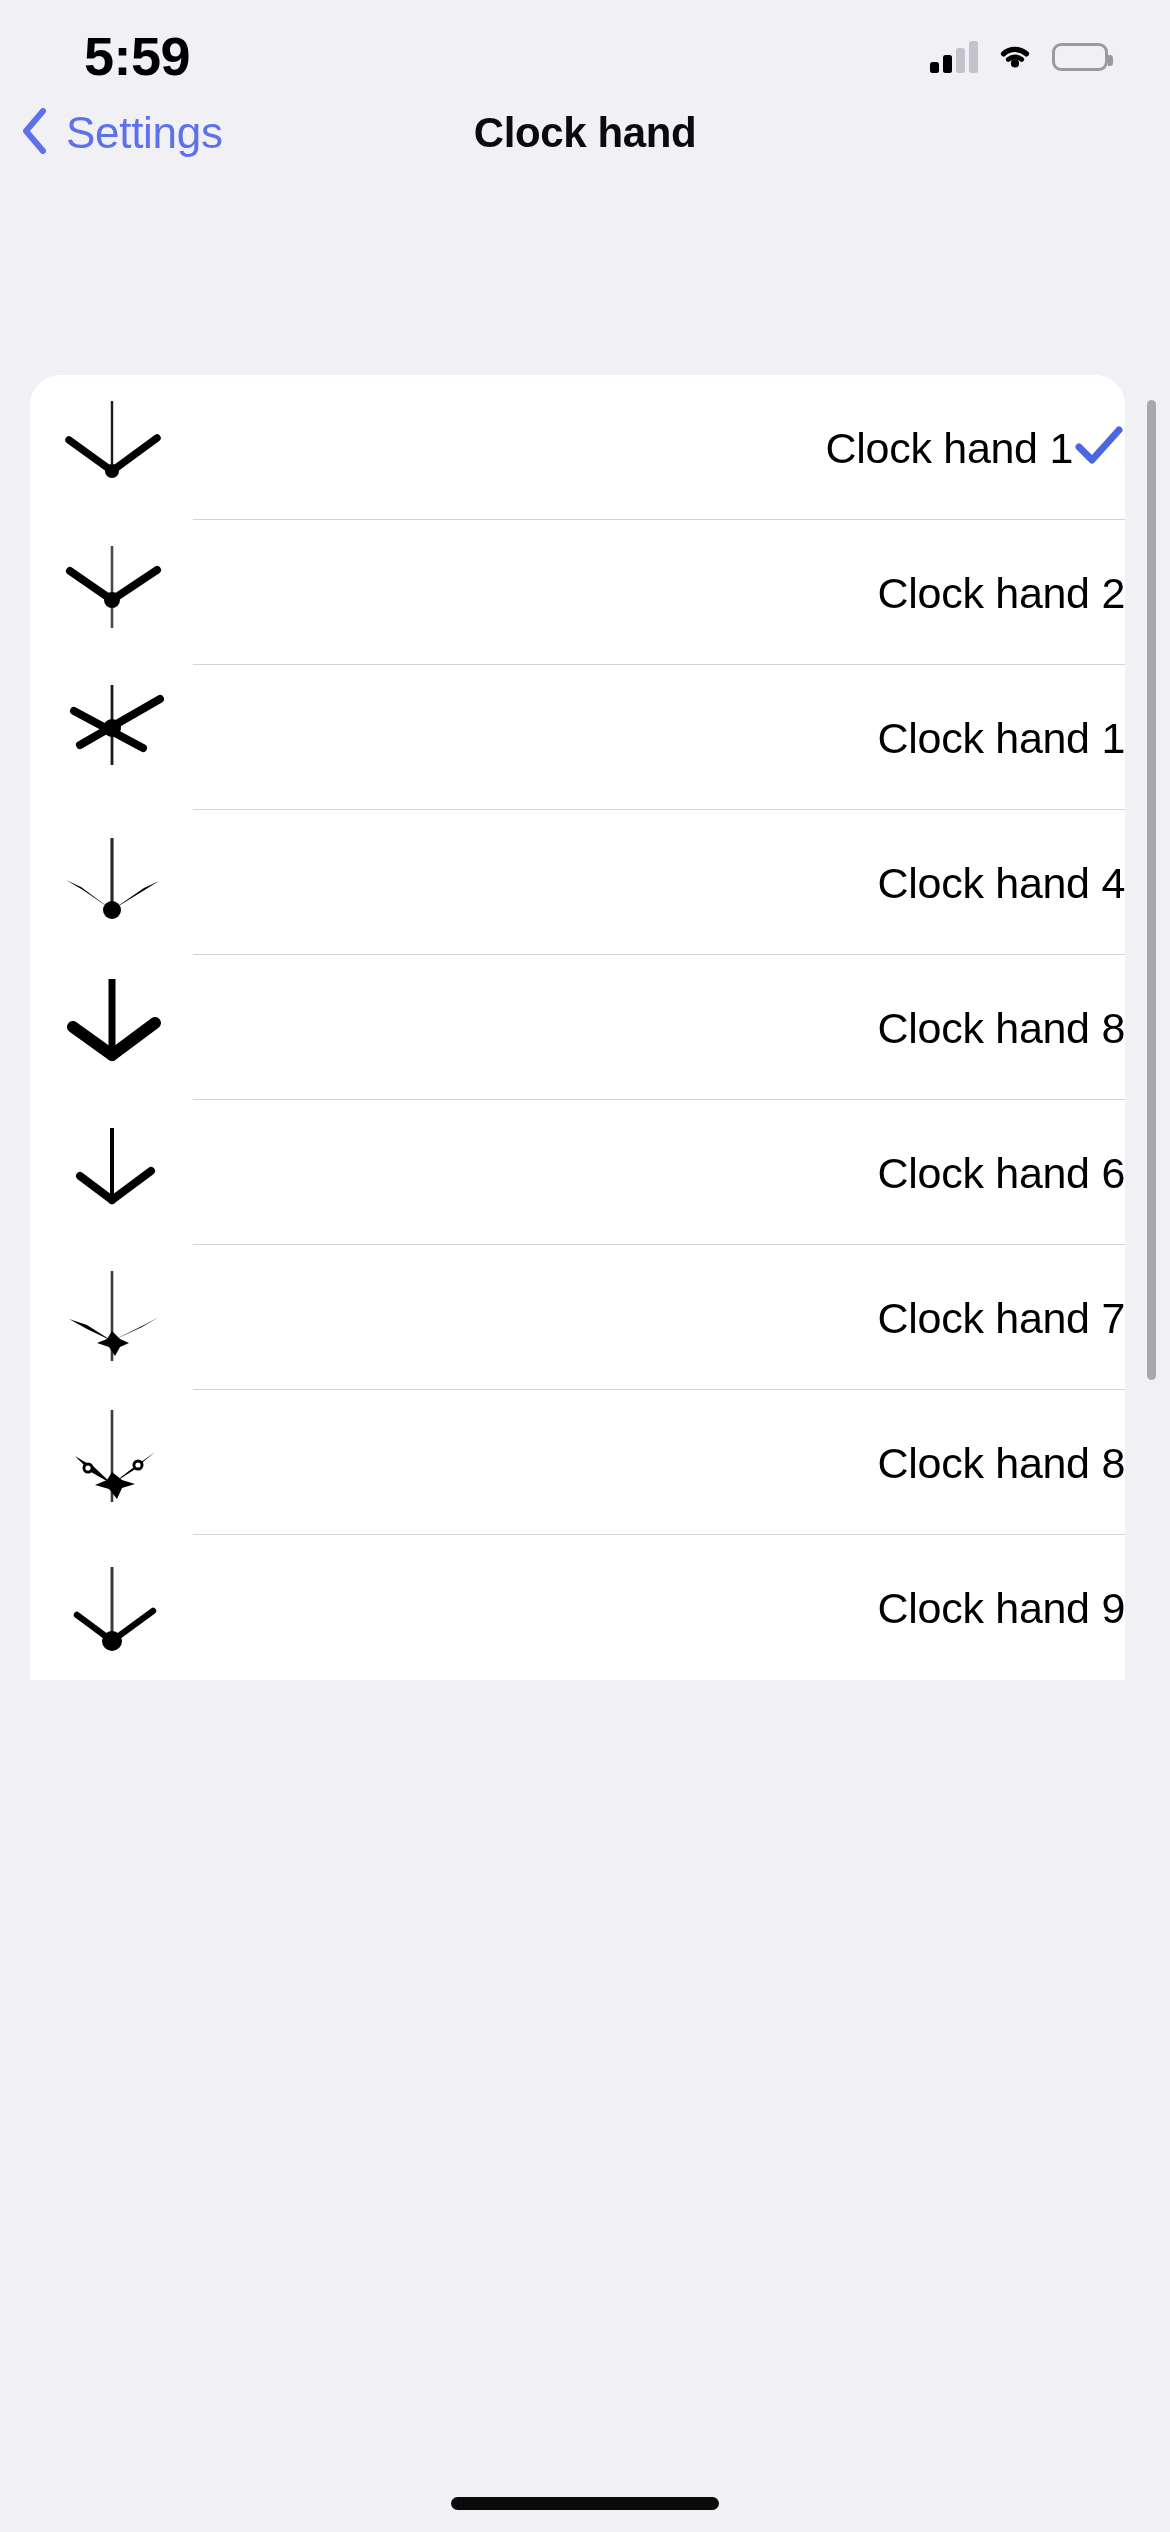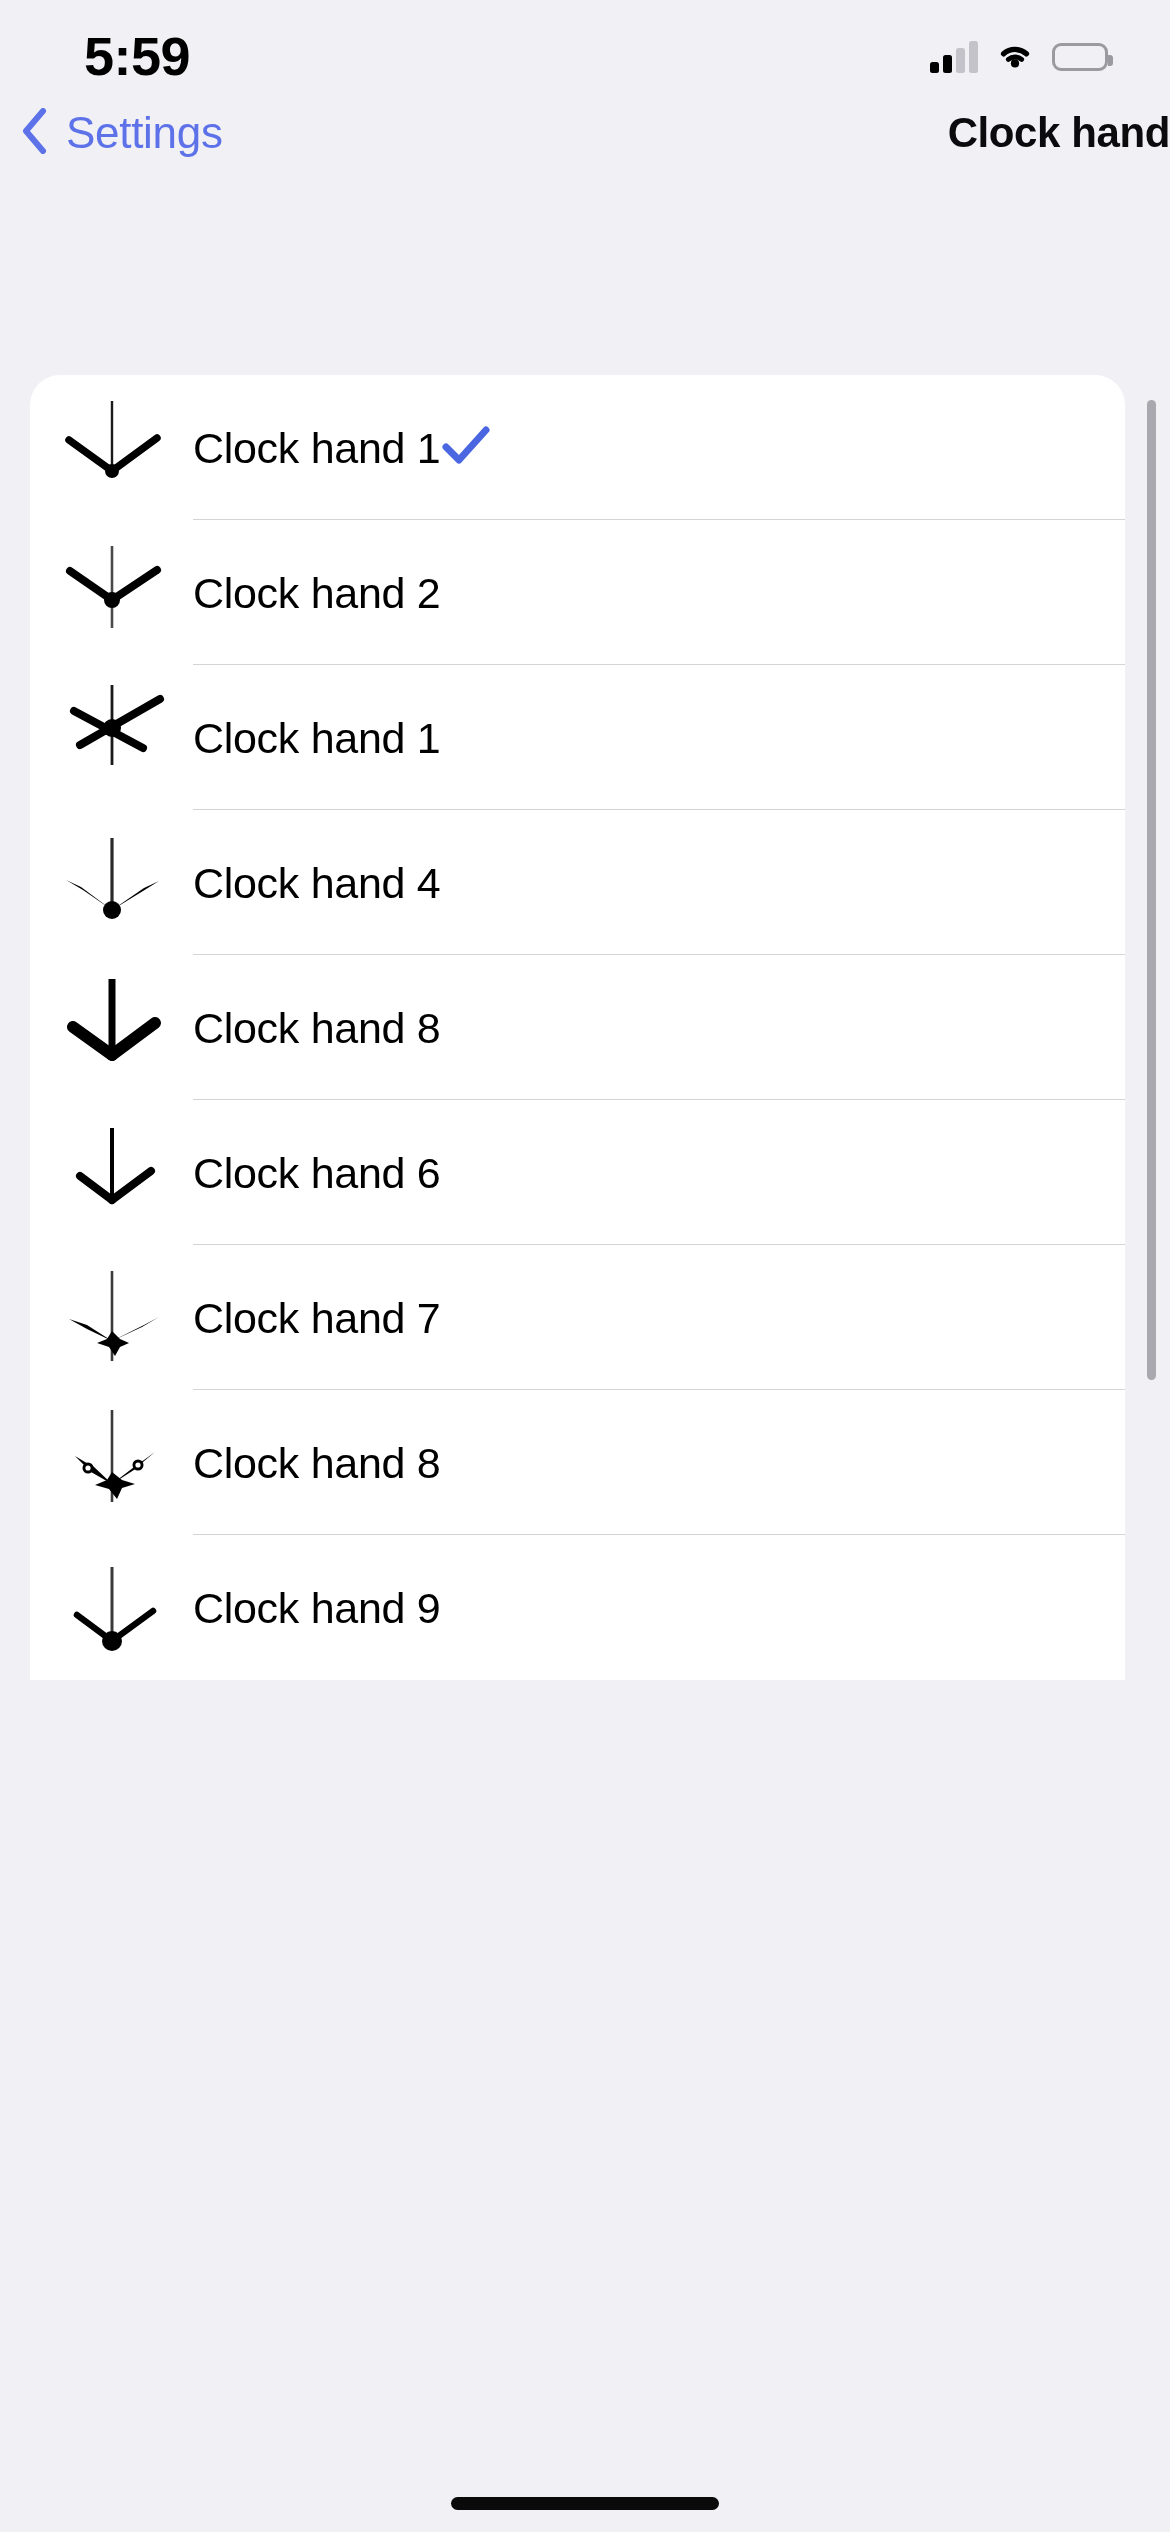--- a/index.html
+++ b/index.html
@@ -52,21 +52,21 @@
     display:flex; align-items:center; gap:18px;
     cursor:pointer;
   }
   .back-chevron { width:26px; height:46px; flex:none; }
   .back-label {
     font-size:44px; color:#5D72E8; line-height:58px;
     letter-spacing:-0.3px;
   }
   .nav-title {
     position:absolute; left:0; top:6px; width:1170px;
-    text-align:right; font-size:42px; font-weight:700; color:#0B0B0D;
+    text-align:center; font-size:42px; font-weight:700; color:#0B0B0D;
     line-height:58px; letter-spacing:-0.4px;
   }
 
   
   .content {
     position:absolute; top:178px; left:0; width:1170px; height:2354px;
   }
   .card {
     position:absolute; left:30px; top:197px;
     width:1095px; background:#FFFFFF;
@@ -76,21 +76,21 @@
   .row {
     position:relative; display:flex; align-items:center;
     height:145px; padding-left:0;
   }
   .row-icon {
     width:163px; flex:none;
     display:flex; align-items:center; justify-content:center;
   }
   .row-icon svg { display:block; }
   .row-body {
-    flex:1; display:flex; align-items:center; justify-content:flex-start;
+    flex:1; display:flex; align-items:center; justify-content:flex-end;
     height:145px; position:relative;
   }
   .row-label {
     font-size:43px; color:#000; letter-spacing:-0.3px; line-height:50px;
   }
   .row-sep {
     position:absolute; left:0; right:0; bottom:0; height:1px;
     background:#D4D4D8;
   }
   .check { width:52px; height:52px; flex:none; }

